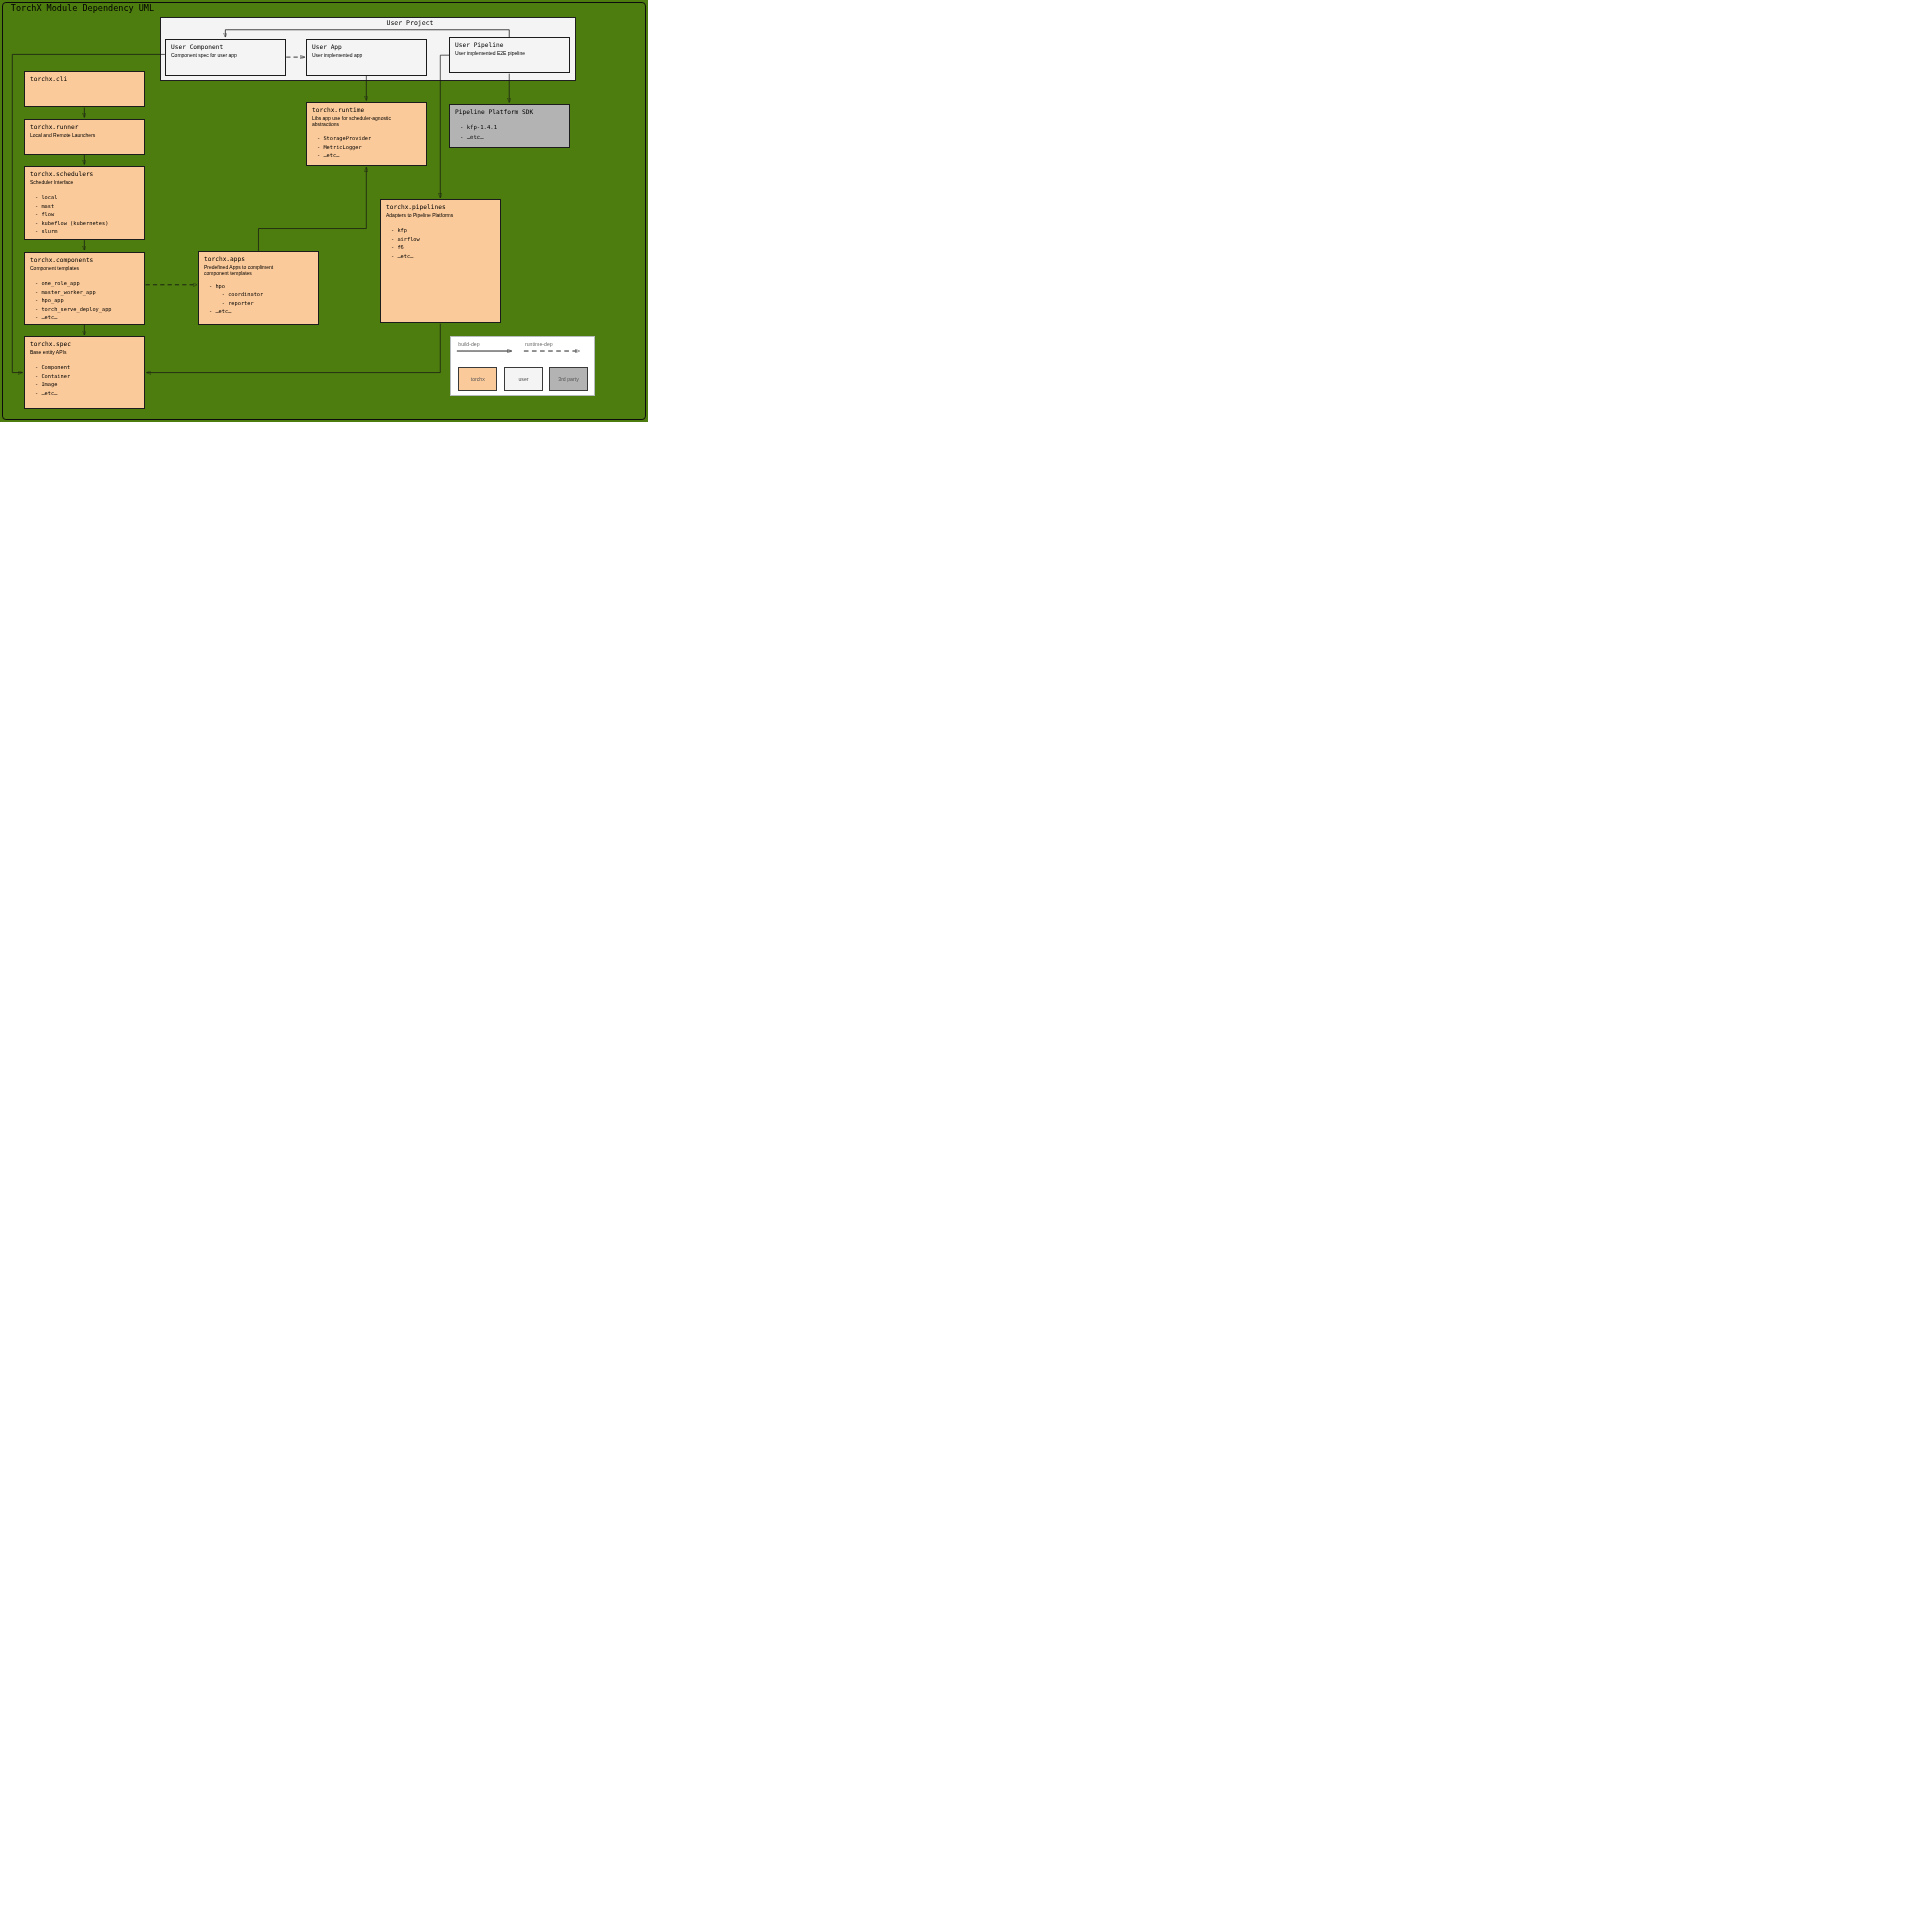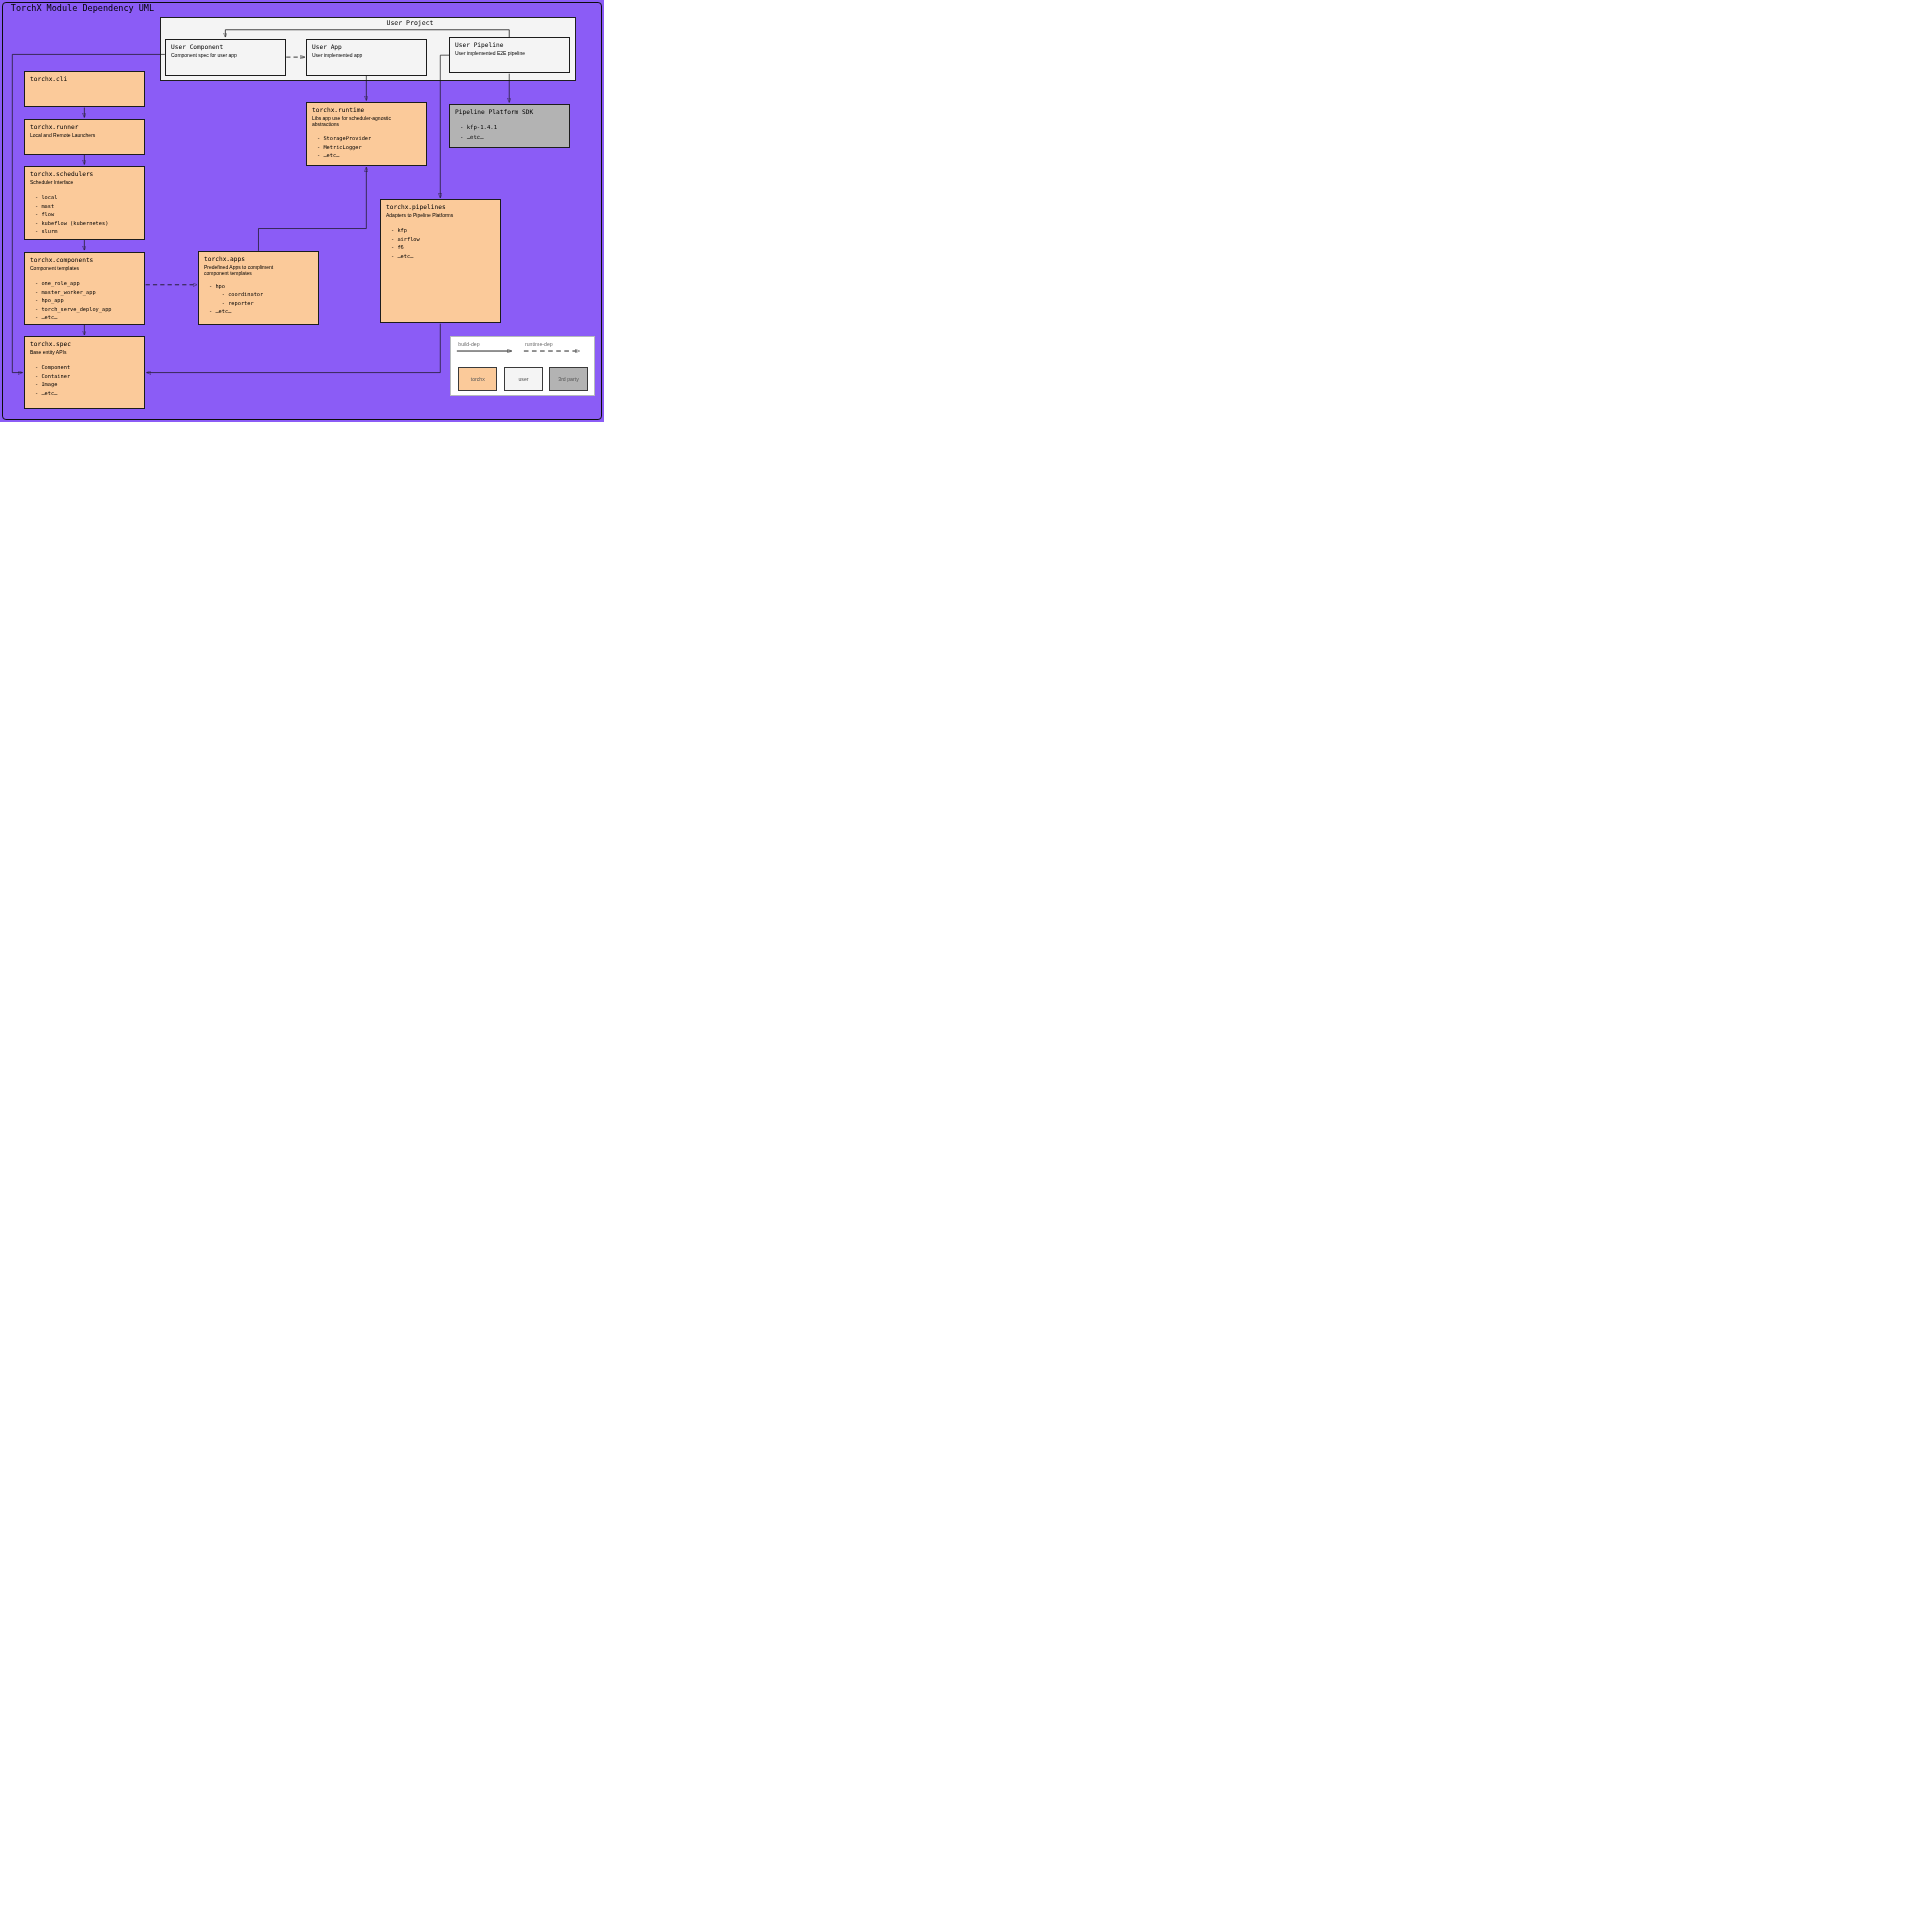--- a/index.html
+++ b/index.html
@@ -1,21 +1,22 @@
 <!DOCTYPE html>
 <html style="--torchx: #fbca9a; --user: #f4f4f4; --third_party: #b3b3b3; --line: #141414; --legend_text: #6e6e6e;font-size:6.2px"><head>
 <meta charset="utf-8">
 <style>
   html,body{margin:0;padding:0;background:#ffffff;}
   .page{
     position:relative;
     width:604px;height:422px;
-    background:#8b5cf6;
+    background:#4d7c0f;
     font-family:"DejaVu Sans Mono", monospace;
     overflow:hidden;
+    padding-left:44px;
   }
   .frame{
     position:absolute;left:1.5px;top:1.5px;right:1.9px;bottom:1.9px;
     border:0.8px solid #0c0c0c;border-radius:3.9px;
     pointer-events:none;
   }
   .main-title{
     position:absolute;left:10.8px;top:3.1px;
     font-size:8.5px;color:#000;letter-spacing:0px;white-space:nowrap;
   }

